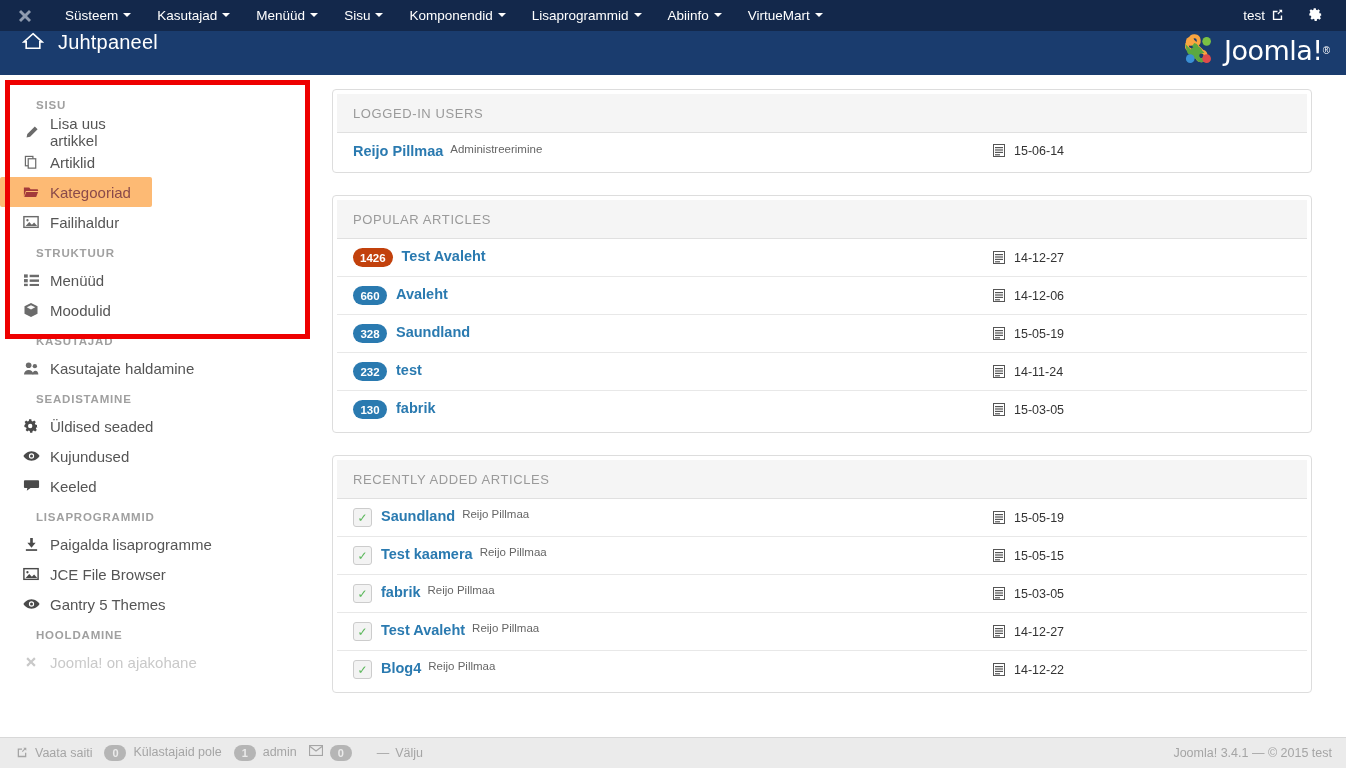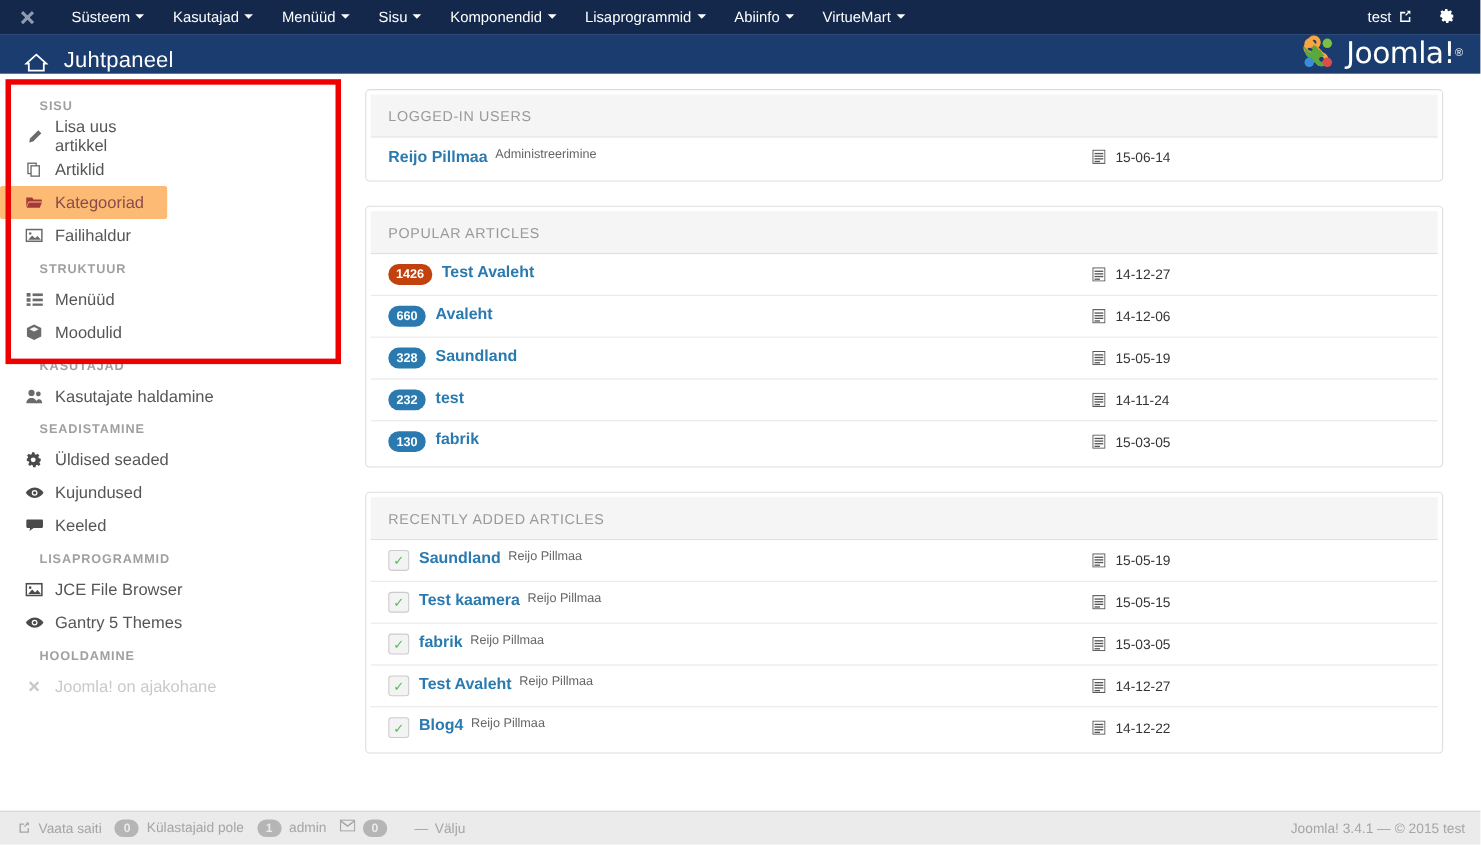--- a/index.html
+++ b/index.html
@@ -52,24 +52,24 @@
     color: #ffffff;
     font-size: 13.5px;
   }
   .topbar-right .tb-user { margin-right: 6px; }
   .ext-icon { margin-right: 24px; font-size: 12px; }
   .gear-wrap { display: flex; align-items: center; cursor: pointer; }
   .gear-wrap .gear { margin-right: 9px; }
 
   
   .subhead {
-    height: 36px;
+    height: 44px;
     background: #1a3c6e;
     display: flex;
-    align-items: flex-end;
+    align-items: flex-start;
     padding: 0 16px 0 22px;
     position: relative;
     z-index: 15;
   }
   .subhead .home-icon { color: #ffffff; margin-right: 14px; display:flex; }
   .subhead .page-title {
     color: #ffffff;
     font-size: 20px;
     font-weight: normal;
     letter-spacing: .2px;
@@ -429,20 +429,29 @@
         <svg width="17" height="14" viewBox="0 0 18 14">
             <path fill="#4a4a4a" d="M1 1h14a1 1 0 0 1 1 1v6a1 1 0 0 1-1 1H7l-4 3 .6-3H1a1 1 0 0 1-1-1V2a1 1 0 0 1 1-1z" transform="translate(1,0)"></path>
           </svg>
       </span>
       <span>Keeled</span>
     </div>
 
     <div class="side-group-title">LISAPROGRAMMID</div>
     <div class="side-item wide">
       <span class="si-ico">
+        <svg width="15" height="15" viewBox="0 0 16 16">
+            <path fill="#4a4a4a" d="M6.6 1h2.8v5.2h3L8 11.4 3.6 6.2h3V1z"></path>
+            <rect x="2" y="13" width="12" height="1.8" fill="#4a4a4a"></rect>
+          </svg>
+      </span>
+      <span>Paigalda lisaprogramme</span>
+    </div>
+    <div class="side-item wide">
+      <span class="si-ico">
         <svg width="16" height="14" viewBox="0 0 18 15">
             <rect x="1" y="1.5" width="16" height="12" fill="none" stroke="#4a4a4a" stroke-width="1.6"></rect>
             <circle cx="5" cy="5.5" r="1.3" fill="#4a4a4a"></circle>
             <path fill="#4a4a4a" d="M3 12l4-4.5 3 3 2.5-2.5L16 12z"></path>
           </svg>
       </span>
       <span>JCE File Browser</span>
     </div>
     <div class="side-item wide">
       <span class="si-ico">

